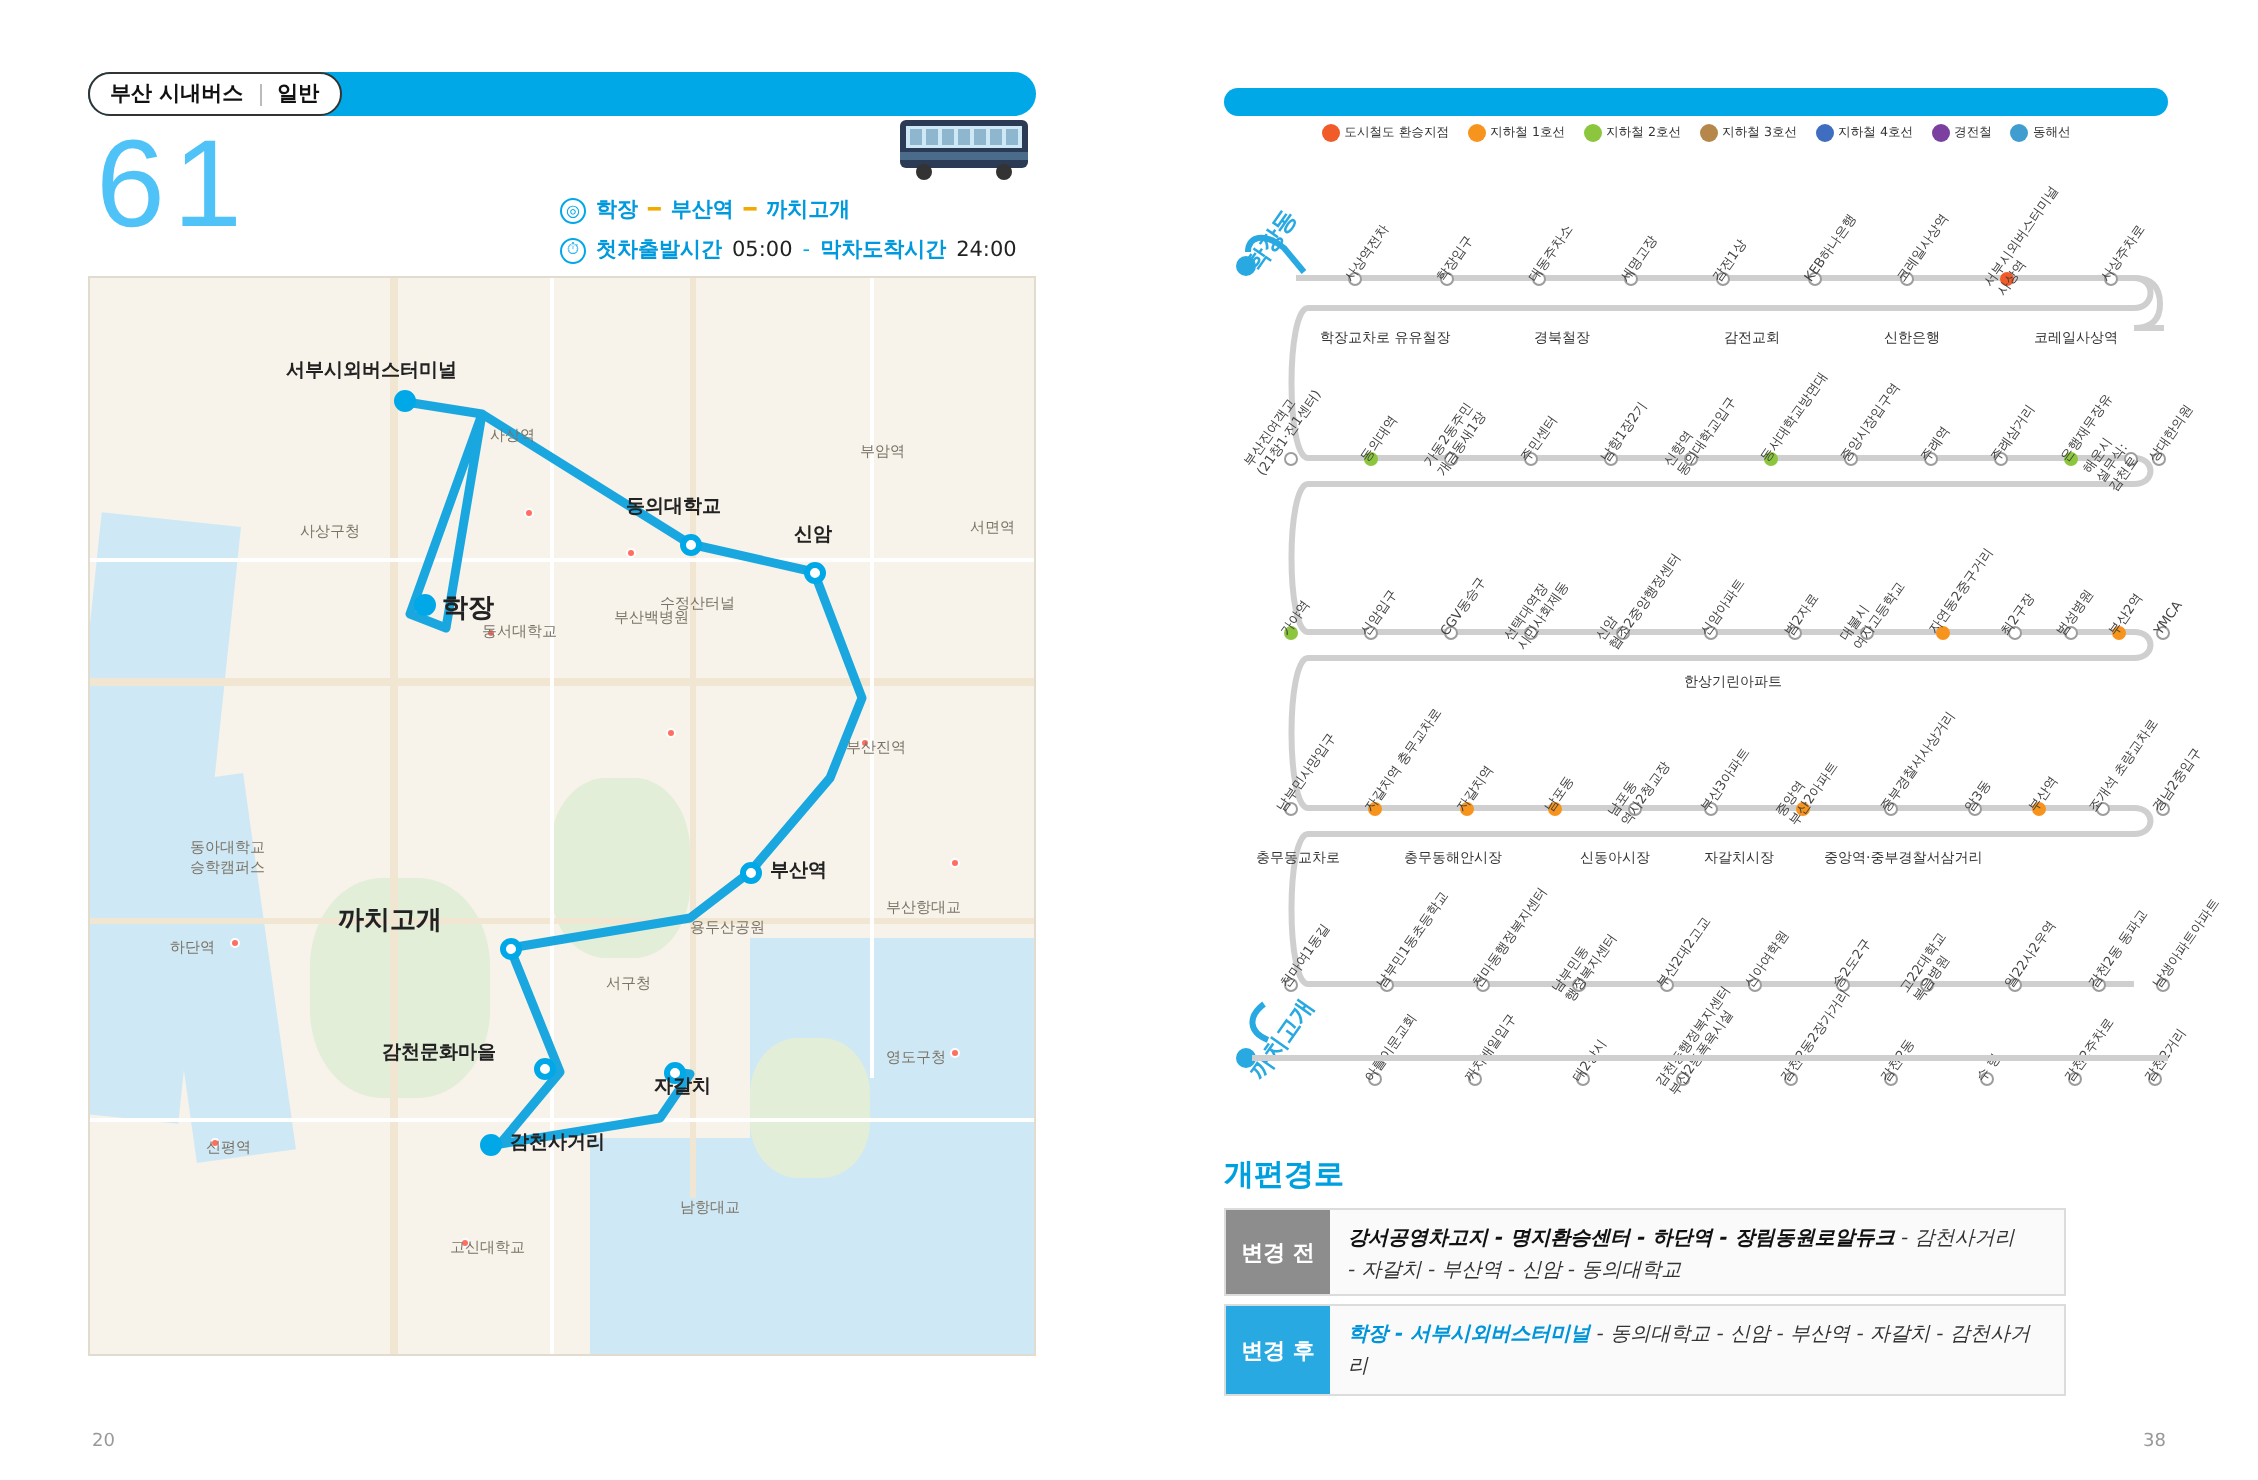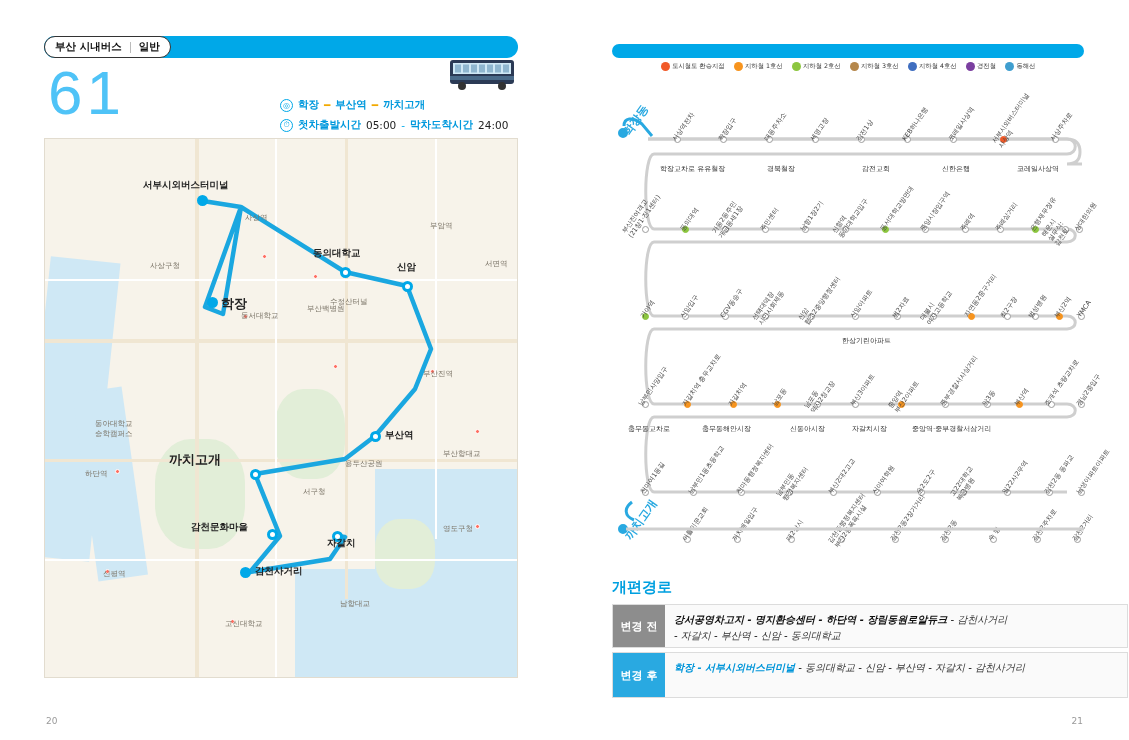--- a/index.html
+++ b/index.html
@@ -122,21 +122,21 @@
   .tnode {
     position:absolute; width:10px; height:10px; border-radius:50%;
     background:#29a9e1; border:2px solid #29a9e1;
   }
 
   
   .reorg-title {
     position:absolute; left:612px; top:578px; font-size:15px; font-weight:bold; color:#00a0e0;
   }
   .reorg-box {
-    position:absolute; left:612px; width:516px;
+    position:absolute; left:612px; width:421px;
     border:1px solid #dcdcdc; background:#fafafa;
     display:flex; align-items:stretch;
   }
   .reorg-box.before { top:604px; height:44px; }
   .reorg-box.after { top:652px; height:46px; }
   .tagcell {
     width:52px; flex:0 0 52px; display:flex; align-items:center; justify-content:center;
     font-size:11px; font-weight:bold; color:#fff; background:#8d8d8d;
   }
   .reorg-box.after .tagcell { background:#29a9e1; }
@@ -524,16 +524,16 @@
 
     <div class="reorg-box after" style="left:48px;">
       <div class="tagcell">변경 후</div>
       <div class="reorg-text">
         <div>
           <b class="blue">학장 - 서부시외버스터미널</b><span> - 동의대학교 - 신암 - 부산역 - 자갈치 - 감천사거리</span>
         </div>
       </div>
     </div>
 
-    <div class="pagenum-r">21</div>
+    <div class="pagenum-r">38</div>
   </div>
 
 </div>
 
 </body></html>

